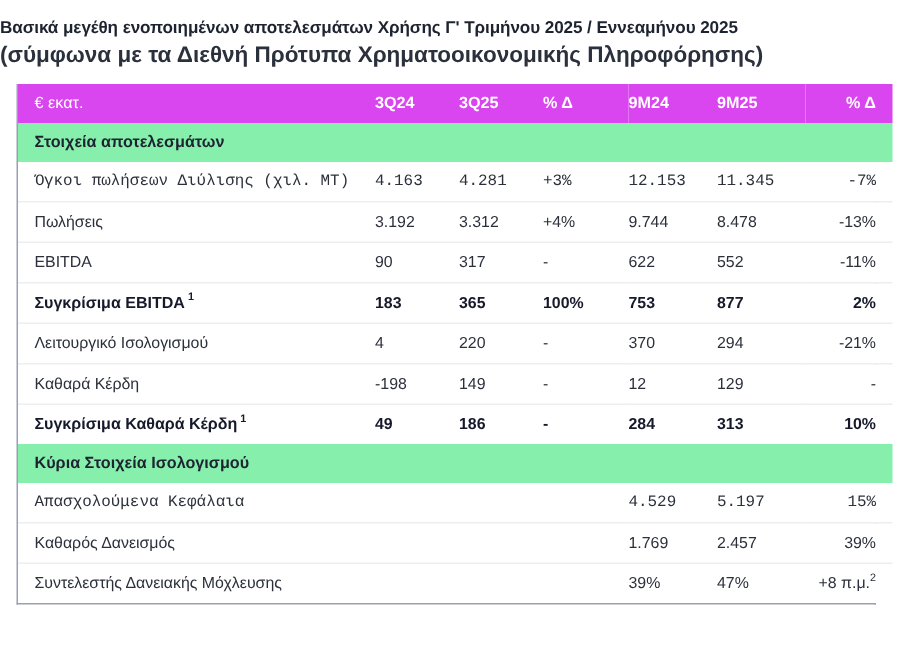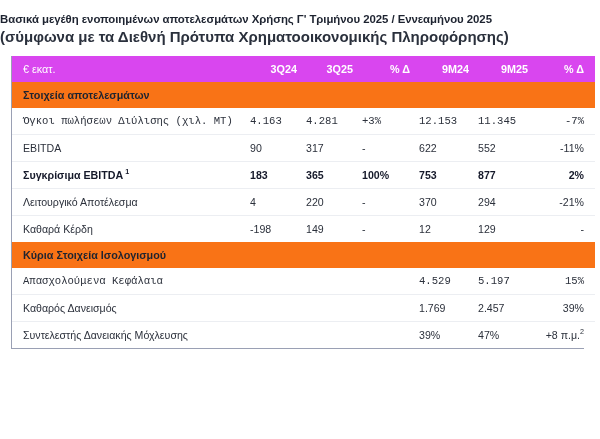--- a/index.html
+++ b/index.html
@@ -74,31 +74,31 @@
     border: none;
     white-space: nowrap;
   }
   thead th.h-label {
     text-align: left;
     padding-left: 11px;
     font-weight: normal;
     font-size: 10.8px;
   }
   thead th.h-num {
-    text-align: right;
+    text-align: left;
     padding-right: 9px;
   }
   thead th.h-num-last {
     text-align: right;
     padding-right: 11px;
   }
 
   
   tr.section td {
-    background: #f97316;
+    background: #86efac;
     font-weight: bold;
     font-size: 10.8px;
     color: #1d2330;
     padding: 7px 0 7px 11px;
     border: none;
     white-space: nowrap;
   }
 
   
   tr.row td {
@@ -186,55 +186,73 @@
           <tr class="row first-in-section">
             <td class="label">Όγκοι πωλήσεων Διύλισης (χιλ. ΜΤ)</td>
             <td class="num">4.163</td>
             <td class="num">4.281</td>
             <td class="num">+3%</td>
             <td class="num">12.153</td>
             <td class="num">11.345</td>
             <td class="num-last">-7%</td>
           </tr>
           <tr class="row">
+            <td class="label">Πωλήσεις</td>
+            <td class="num">3.192</td>
+            <td class="num">3.312</td>
+            <td class="num">+4%</td>
+            <td class="num">9.744</td>
+            <td class="num">8.478</td>
+            <td class="num-last">-13%</td>
+          </tr>
+          <tr class="row">
             <td class="label">EBITDA</td>
             <td class="num">90</td>
             <td class="num">317</td>
             <td class="num">-</td>
             <td class="num">622</td>
             <td class="num">552</td>
             <td class="num-last">-11%</td>
           </tr>
           <tr class="row bold">
             <td class="label">Συγκρίσιμα EBITDA<sup class="fn">1</sup></td>
             <td class="num">183</td>
             <td class="num">365</td>
             <td class="num">100%</td>
             <td class="num">753</td>
             <td class="num">877</td>
             <td class="num-last">2%</td>
           </tr>
           <tr class="row">
-            <td class="label">Λειτουργικό Αποτέλεσμα</td>
+            <td class="label">Λειτουργικό Ισολογισμού</td>
             <td class="num">4</td>
             <td class="num">220</td>
             <td class="num">-</td>
             <td class="num">370</td>
             <td class="num">294</td>
             <td class="num-last">-21%</td>
           </tr>
           <tr class="row">
             <td class="label">Καθαρά Κέρδη</td>
             <td class="num">-198</td>
             <td class="num">149</td>
             <td class="num">-</td>
             <td class="num">12</td>
             <td class="num">129</td>
             <td class="num-last">-</td>
           </tr>
+          <tr class="row bold">
+            <td class="label">Συγκρίσιμα Καθαρά Κέρδη<sup class="fn">1</sup></td>
+            <td class="num">49</td>
+            <td class="num">186</td>
+            <td class="num">-</td>
+            <td class="num">284</td>
+            <td class="num">313</td>
+            <td class="num-last">10%</td>
+          </tr>
           <tr class="section">
             <td colspan="7">Κύρια Στοιχεία Ισολογισμού</td>
           </tr>
           <tr class="row first-in-section">
             <td class="label">Απασχολούμενα Κεφάλαια</td>
             <td class="num"></td>
             <td class="num"></td>
             <td class="num"></td>
             <td class="num">4.529</td>
             <td class="num">5.197</td>

